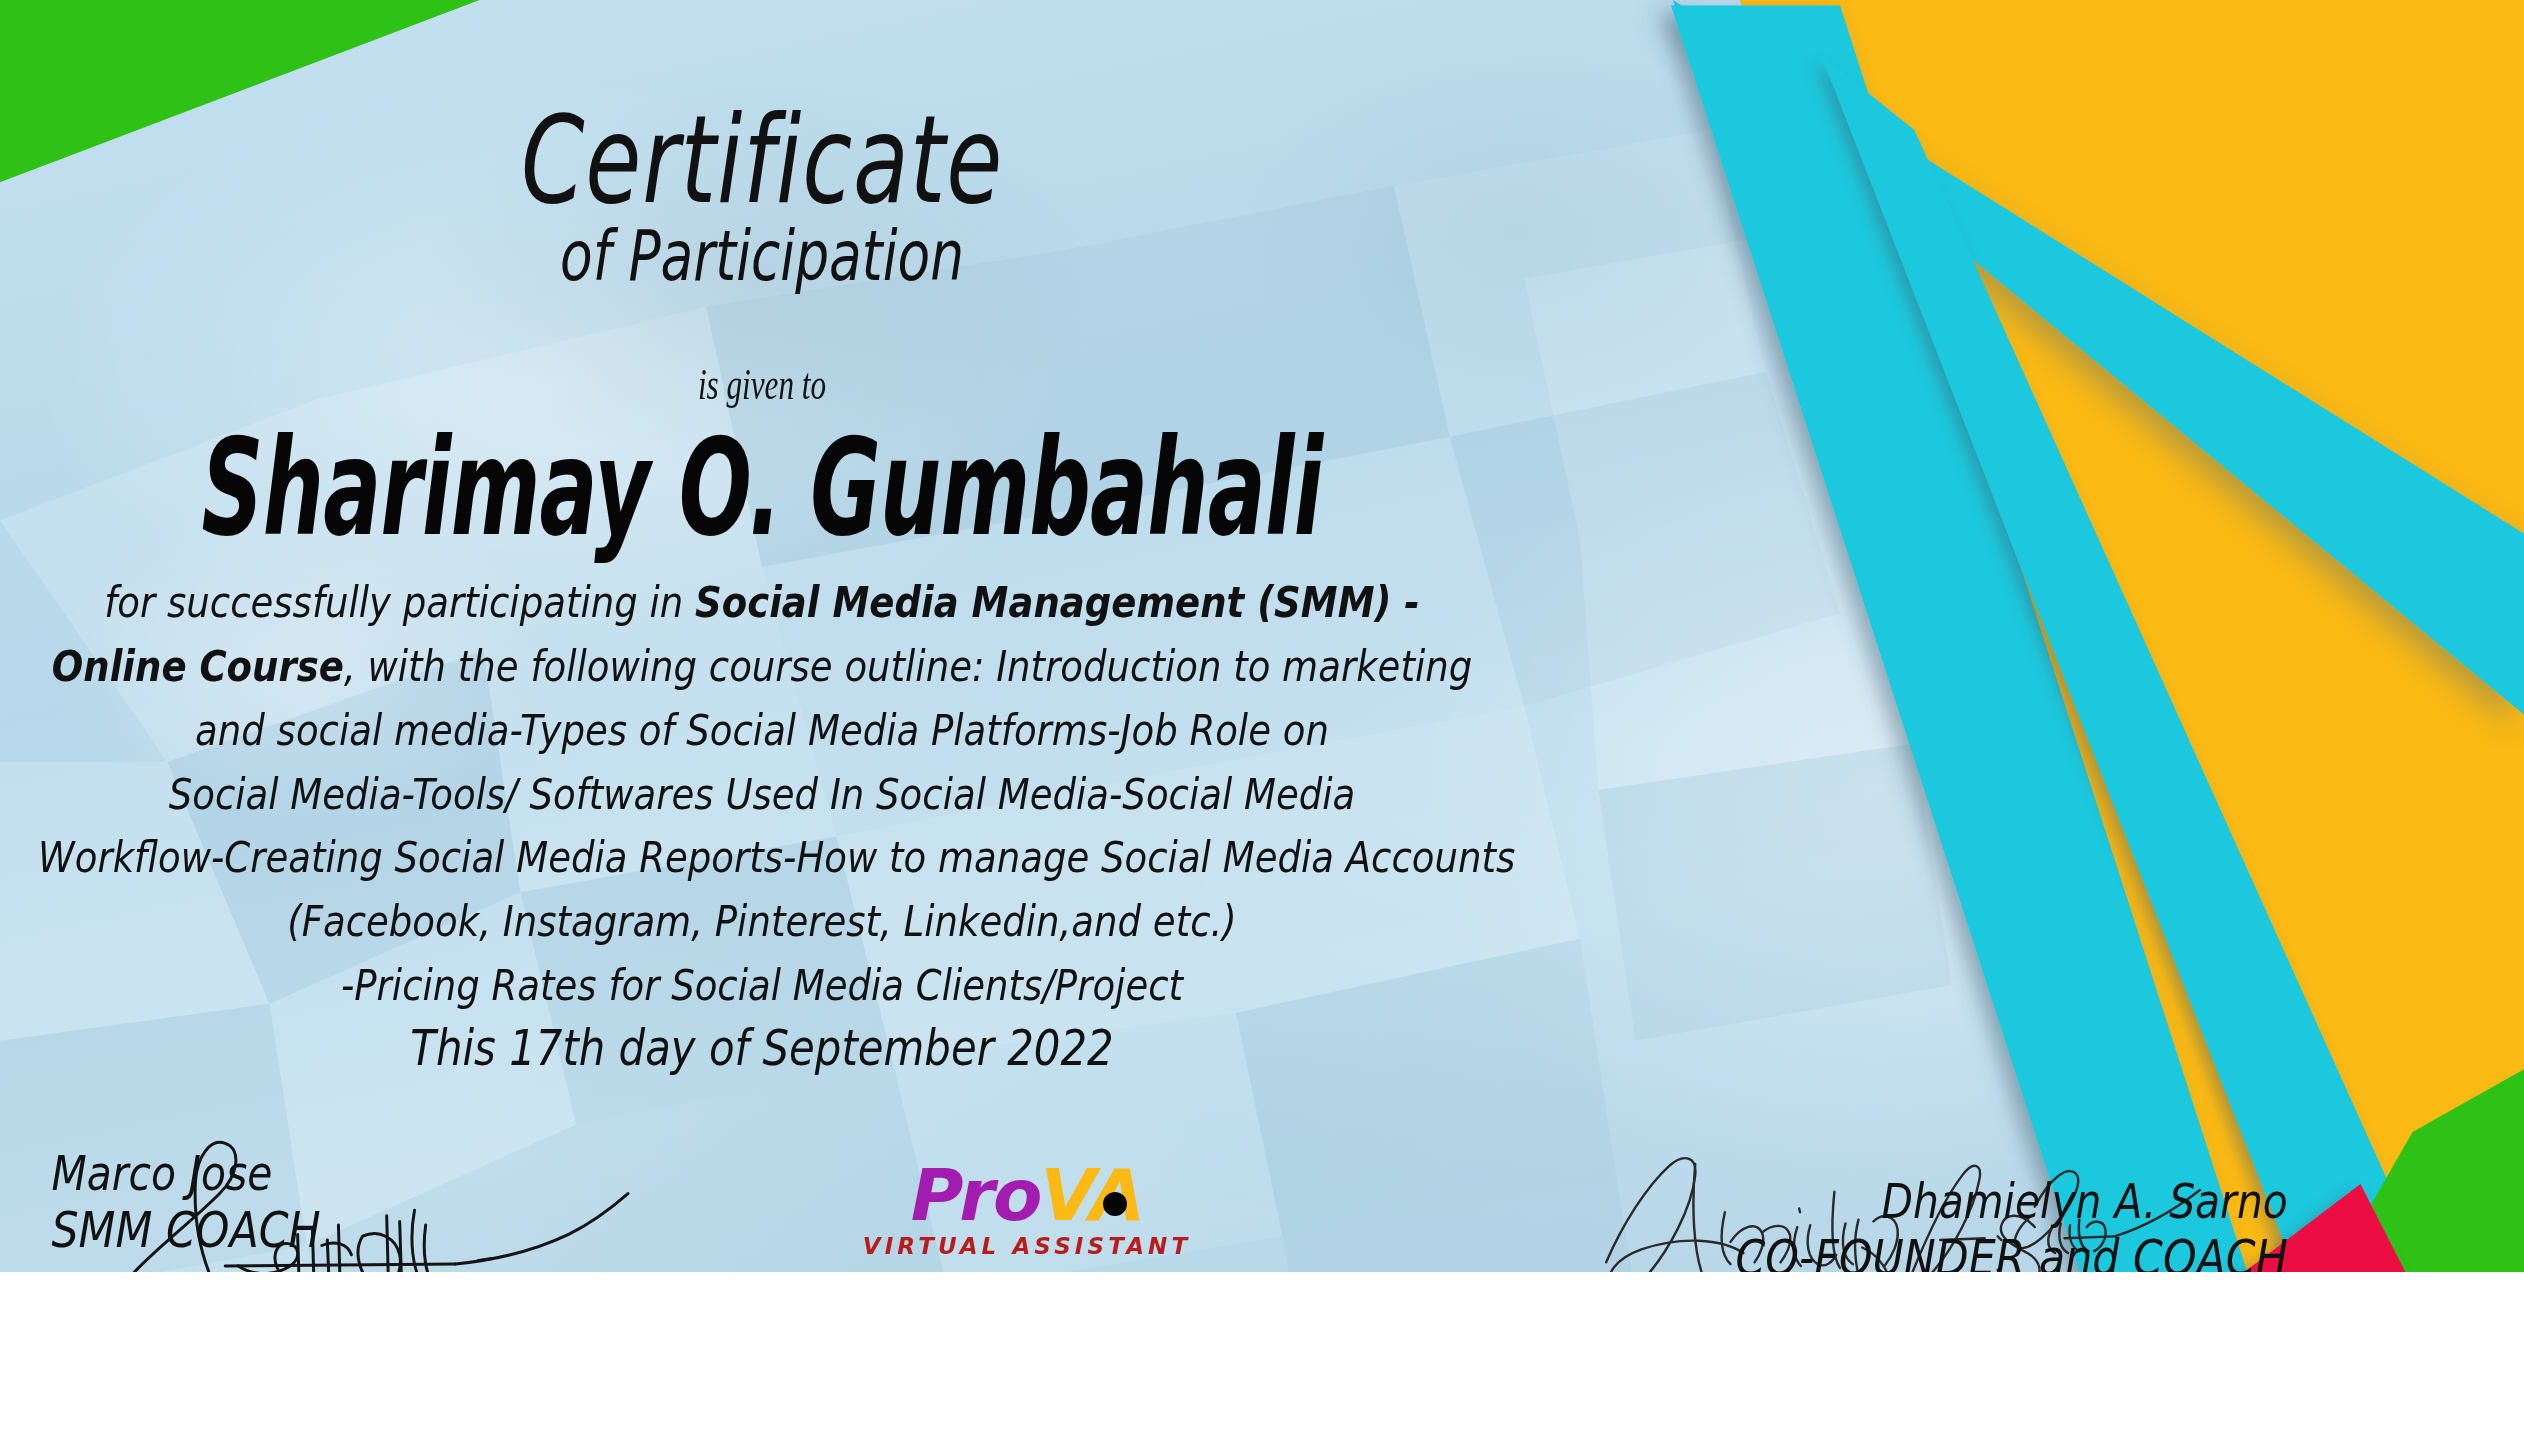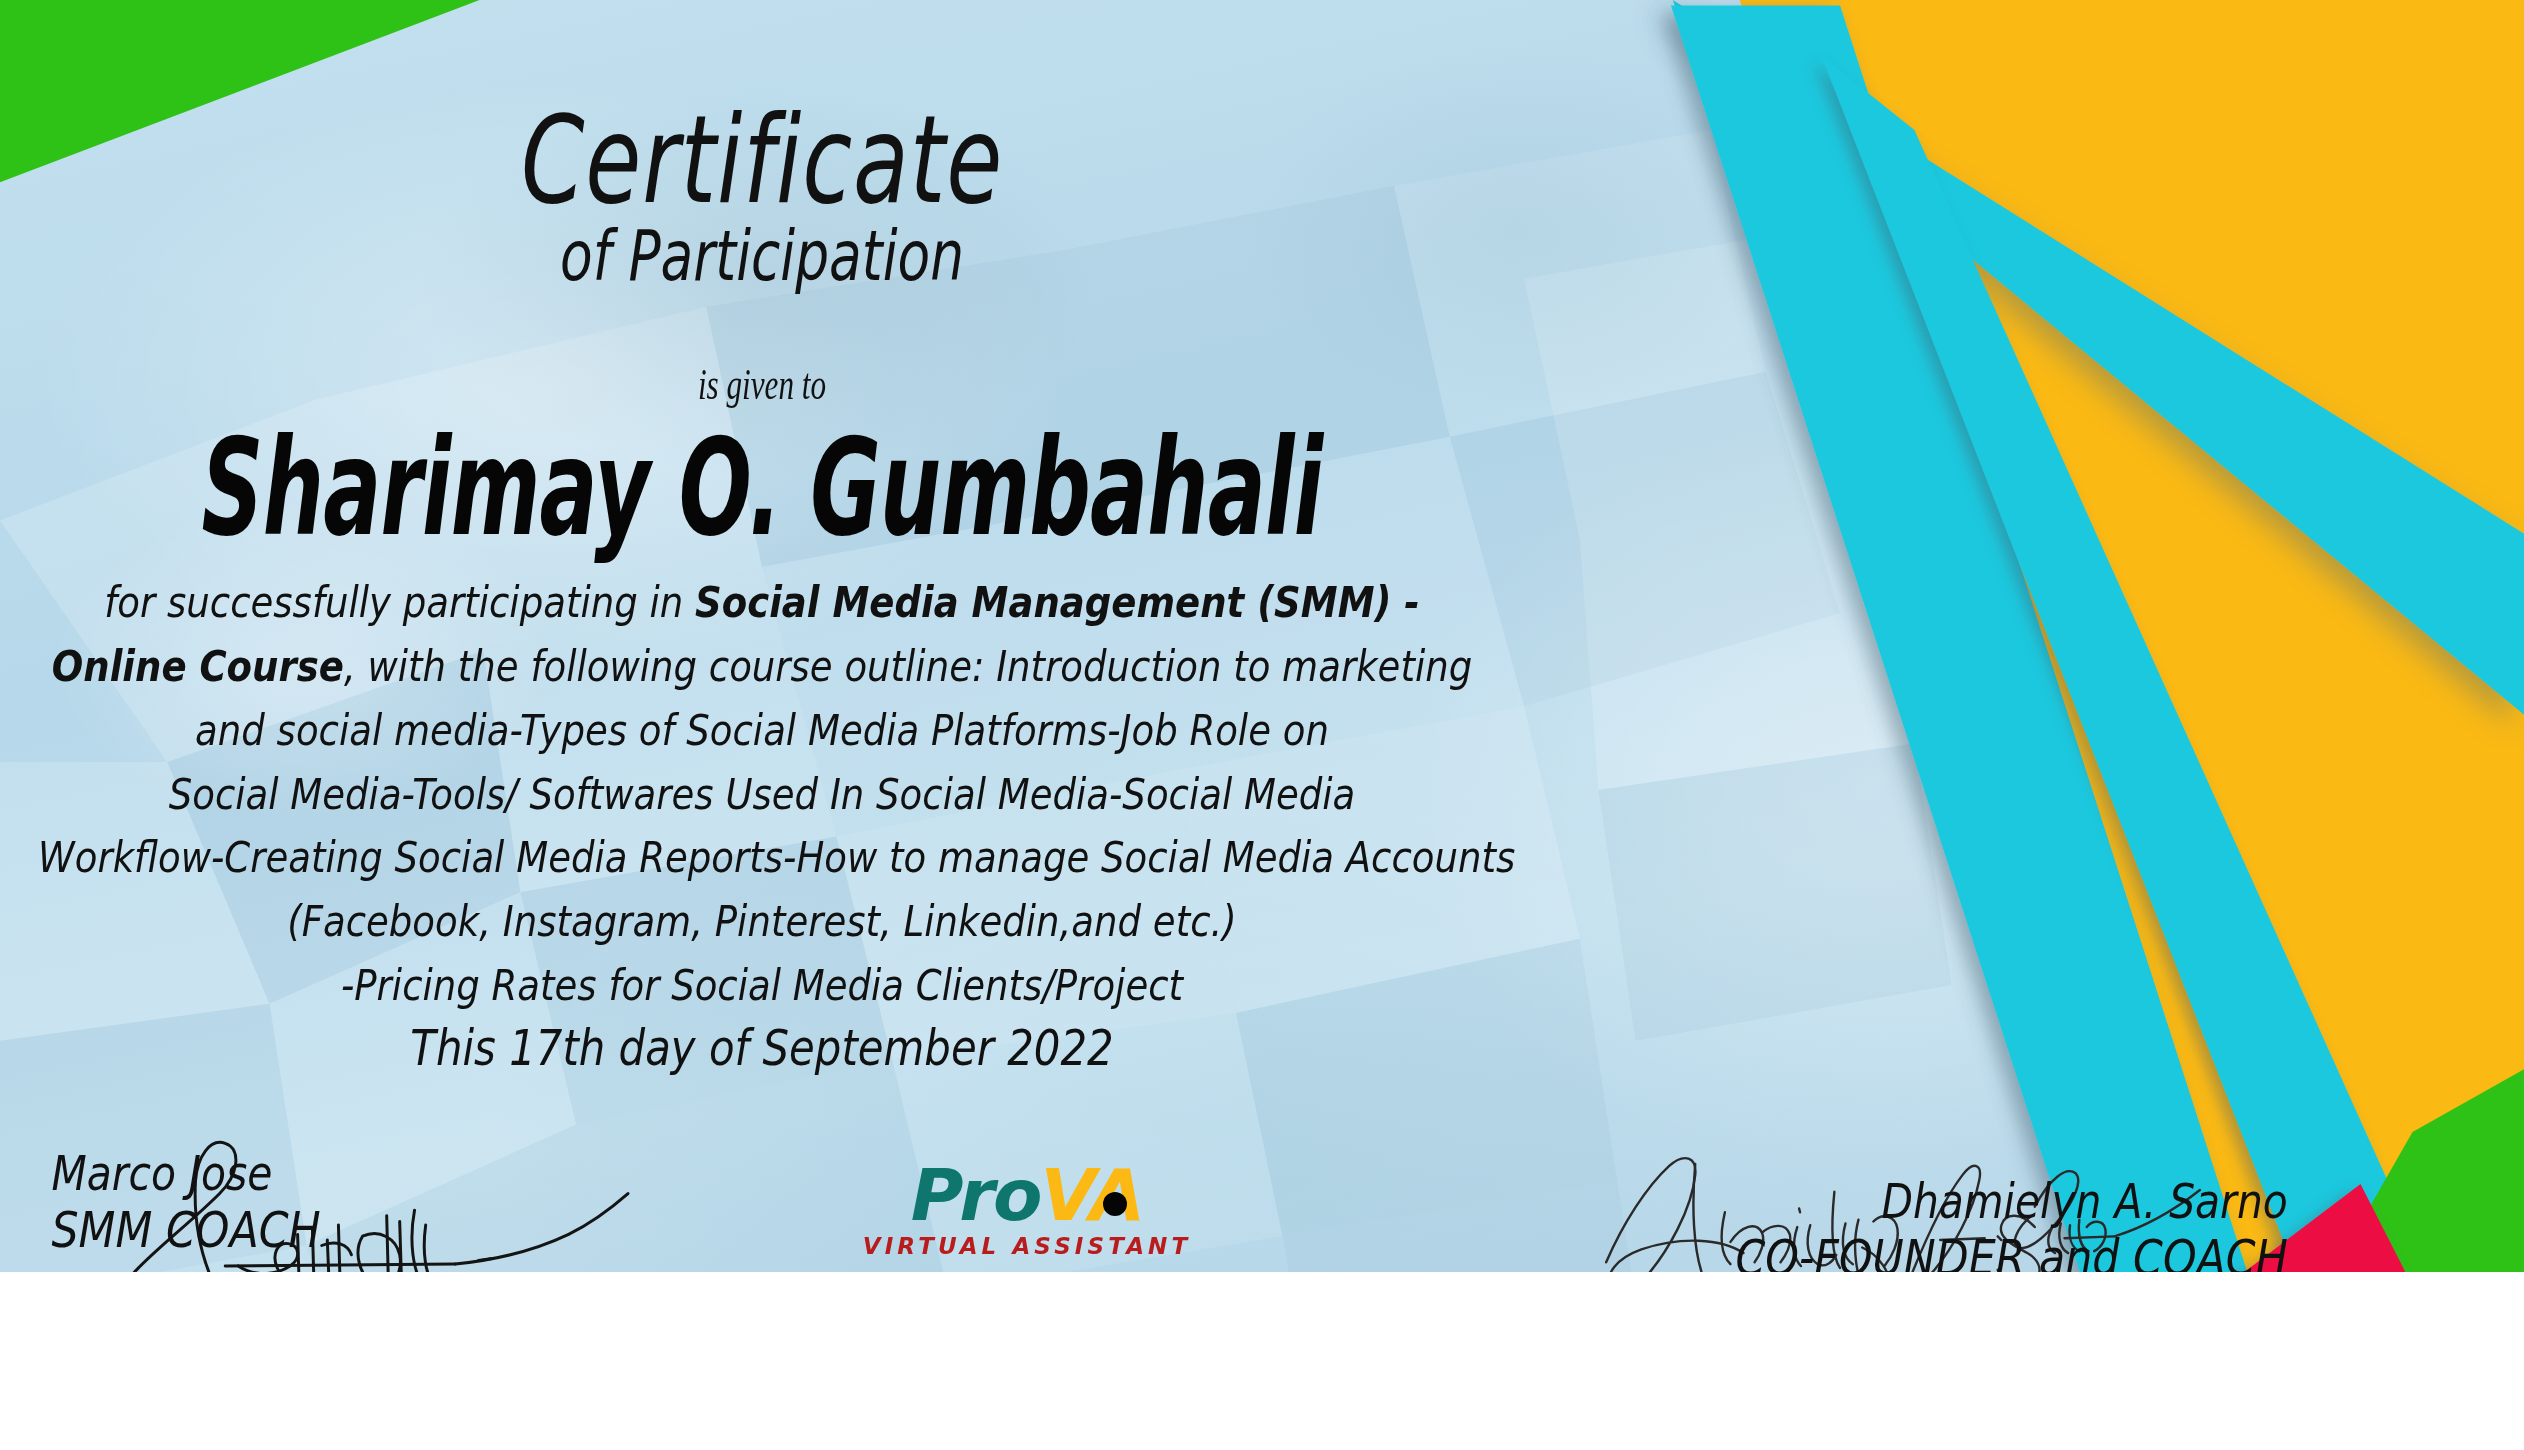--- a/index.html
+++ b/index.html
@@ -173,21 +173,21 @@
   }
   .logo-mark {
     font-family: "DejaVu Sans", sans-serif;
     font-weight: 700;
     font-size: 72px;
     line-height: 80px;
     letter-spacing: -1.9px;
     position: relative;
     display: inline-block;
   }
-  .logo-pro { color: #0f766e; }
+  .logo-pro { color: #a21caf; }
   .logo-va { color: #fdb913; position: relative; }
   .logo-dot {
     position: absolute;
     width: 24px; height: 24px;
     border-radius: 50%;
     background: #050505;
     right: 16.7px;
     top: 37px;
   }
   .logo-tagline {

